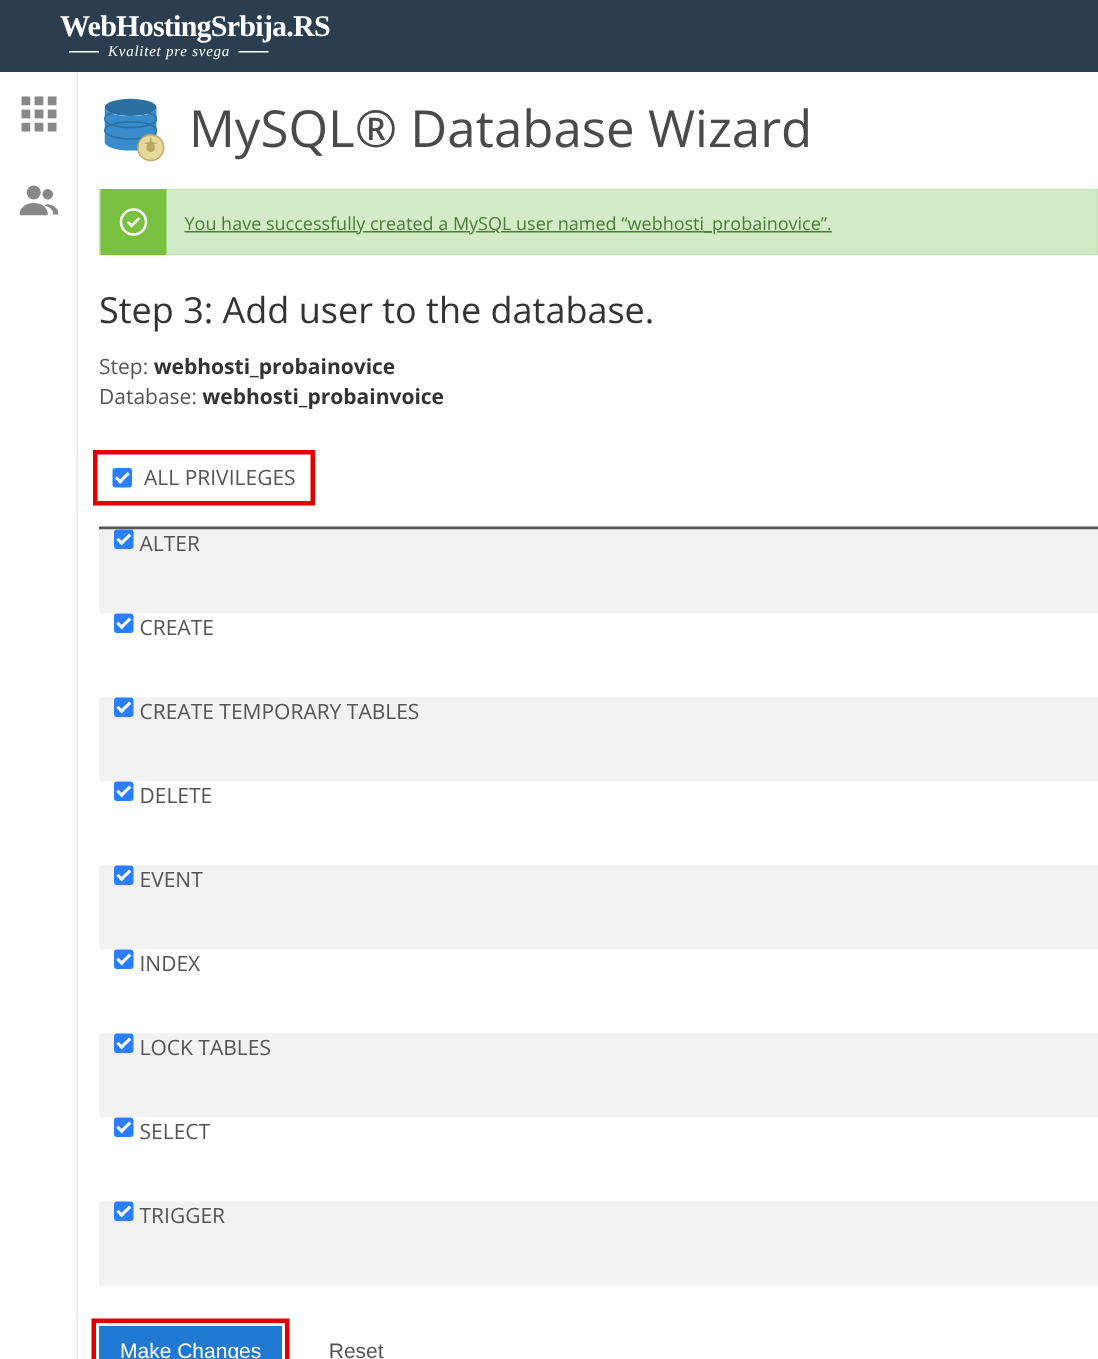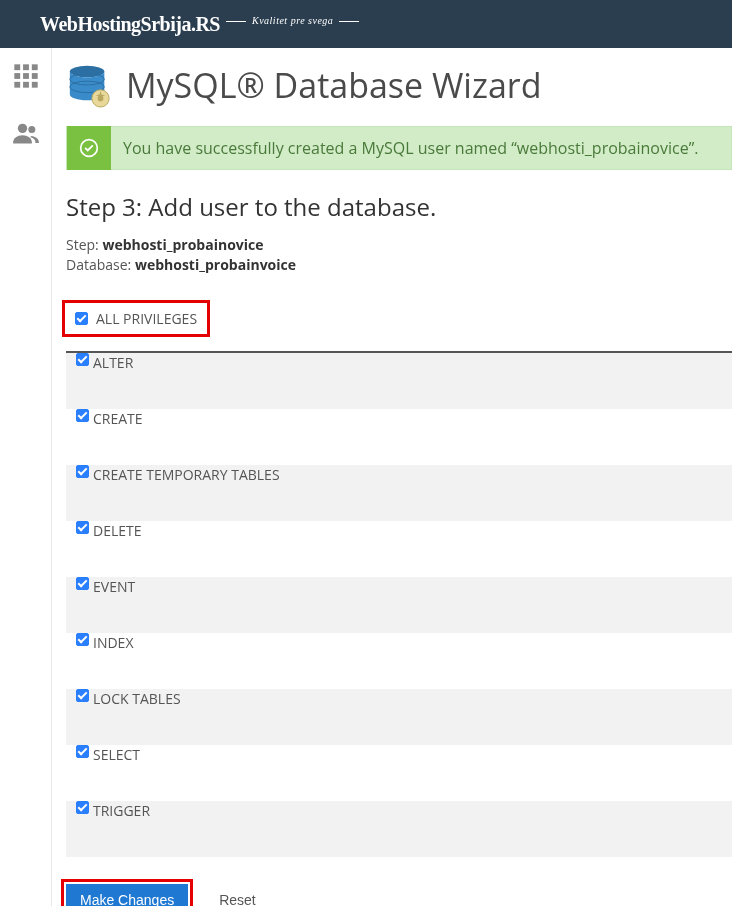--- a/index.html
+++ b/index.html
@@ -10,21 +10,21 @@
     width: 732px;
   }
   .topbar {
     background: #2b3e50;
     height: 48px;
     display: flex;
     align-items: center;
     padding-left: 40px;
     color: #fff;
   }
-  .logo { display: flex; flex-direction: row; line-height: 1; }
+  .logo { display: flex; flex-direction: column; line-height: 1; }
   .logo-main {
     font-family: Georgia, "Times New Roman", serif;
     font-weight: bold;
     font-size: 20px;
     letter-spacing: -0.5px;
   }
   .logo-tag {
     font-family: Georgia, serif;
     font-style: italic;
     font-size: 10px;
@@ -70,21 +70,21 @@
   }
   .alert-icon-wrap {
     width: 44px;
     height: 44px;
     background: #7ac142;
     display: flex;
     align-items: center;
     justify-content: center;
   }
   .alert-icon-wrap svg { width: 20px; height: 20px; fill: #fff; }
-  .alert-text { padding-left: 12px; color: #4a7a3a; font-size: 16px; }
+  .alert-text { padding-left: 12px; color: #4a7a3a; font-size: 12px; text-decoration: underline; }
   .step-title { font-size: 24px; font-weight: 400; color: #333; margin-bottom: 12px; }
   .info-line { font-size: 14px; color: #555; line-height: 1.4; }
   .info-line b { color: #333; }
   .info-block { margin-bottom: 26px; }
   .all-priv-wrap {
     display: inline-flex;
     align-items: center;
     gap: 8px;
     padding: 6px 10px;
     border: 3px solid #e40000;

